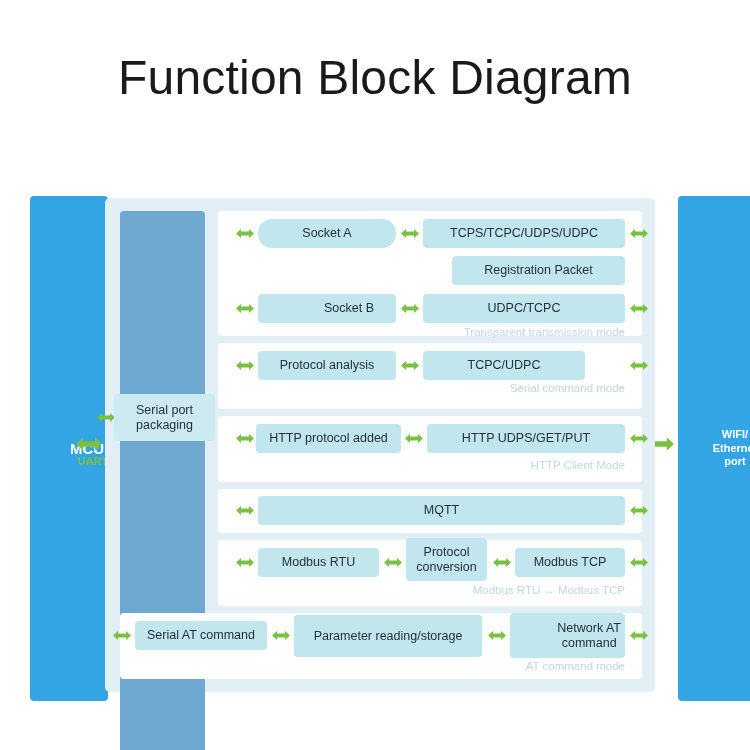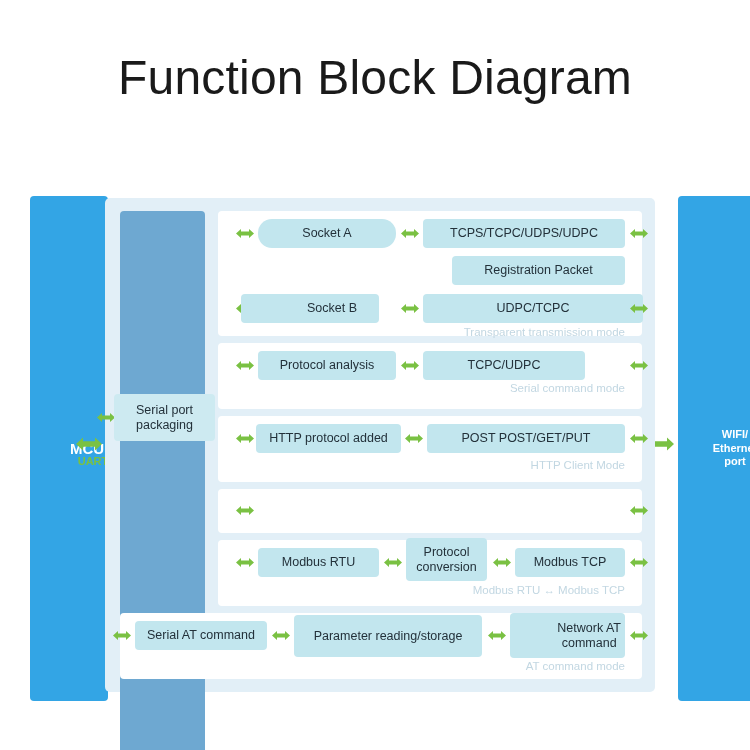--- a/index.html
+++ b/index.html
@@ -150,29 +150,29 @@
 
   <div class="cbox" style="left:347px;top:58px;width:173px;height:29px;">
     <span>Registration Packet</span>
   </div>
 
   <div class="arrow" style="left:131px;top:105px;">
     <svg viewBox="0 0 18 11">
         <path d="M0 5.5 L5 1 L5 3.6 L13 3.6 L13 1 L18 5.5 L13 10 L13 7.4 L5 7.4 L5 10 Z" fill="#7ac143"></path>
       </svg>
   </div>
-  <div class="cbox" style="left:136px;top:96px;width:138px;height:29px;padding-left:48px;">
+  <div class="cbox" style="left:153px;top:96px;width:138px;height:29px;padding-left:48px;">
     <span>Socket B</span>
   </div>
   <div class="arrow" style="left:296px;top:105px;">
     <svg viewBox="0 0 18 11">
         <path d="M0 5.5 L5 1 L5 3.6 L13 3.6 L13 1 L18 5.5 L13 10 L13 7.4 L5 7.4 L5 10 Z" fill="#7ac143"></path>
       </svg>
   </div>
-  <div class="cbox" style="left:318px;top:96px;width:220px;height:29px;">
+  <div class="cbox" style="left:318px;top:96px;width:202px;height:29px;">
     <span>UDPC/TCPC</span>
   </div>
   <div class="arrow" style="left:525px;top:105px;">
     <svg viewBox="0 0 18 11">
         <path d="M0 5.5 L5 1 L5 3.6 L13 3.6 L13 1 L18 5.5 L13 10 L13 7.4 L5 7.4 L5 10 Z" fill="#7ac143"></path>
       </svg>
   </div>
 
   <div class="mode-label" style="left:300px;top:128px;width:220px;">Transparent transmission mode</div>
 
@@ -210,35 +210,38 @@
   </div>
   <div class="cbox" style="left:151px;top:226px;width:145px;height:29px;">
     <span>HTTP protocol added</span>
   </div>
   <div class="arrow" style="left:300px;top:235px;">
     <svg viewBox="0 0 18 11">
         <path d="M0 5.5 L5 1 L5 3.6 L13 3.6 L13 1 L18 5.5 L13 10 L13 7.4 L5 7.4 L5 10 Z" fill="#7ac143"></path>
       </svg>
   </div>
   <div class="cbox" style="left:322px;top:226px;width:198px;height:29px;">
-    <span>POST POST/GET/PUT</span>
+    <span>HTTP UDPS/GET/PUT</span>
   </div>
   <div class="arrow" style="left:525px;top:235px;">
     <svg viewBox="0 0 18 11">
         <path d="M0 5.5 L5 1 L5 3.6 L13 3.6 L13 1 L18 5.5 L13 10 L13 7.4 L5 7.4 L5 10 Z" fill="#7ac143"></path>
       </svg>
   </div>
   <div class="mode-label" style="left:360px;top:261px;width:160px;">HTTP Client Mode</div>
 
   <div class="panel" id="panel-mqtt"></div>
 
   <div class="arrow" style="left:131px;top:307px;">
     <svg viewBox="0 0 18 11">
         <path d="M0 5.5 L5 1 L5 3.6 L13 3.6 L13 1 L18 5.5 L13 10 L13 7.4 L5 7.4 L5 10 Z" fill="#7ac143"></path>
       </svg>
+  </div>
+  <div class="cbox" style="left:153px;top:298px;width:367px;height:29px;">
+    <span>MQTT</span>
   </div>
   <div class="arrow" style="left:525px;top:307px;">
     <svg viewBox="0 0 18 11">
         <path d="M0 5.5 L5 1 L5 3.6 L13 3.6 L13 1 L18 5.5 L13 10 L13 7.4 L5 7.4 L5 10 Z" fill="#7ac143"></path>
       </svg>
   </div>
 
   <div class="panel" id="panel-modbus"></div>
 
   <div class="arrow" style="left:131px;top:359px;">

